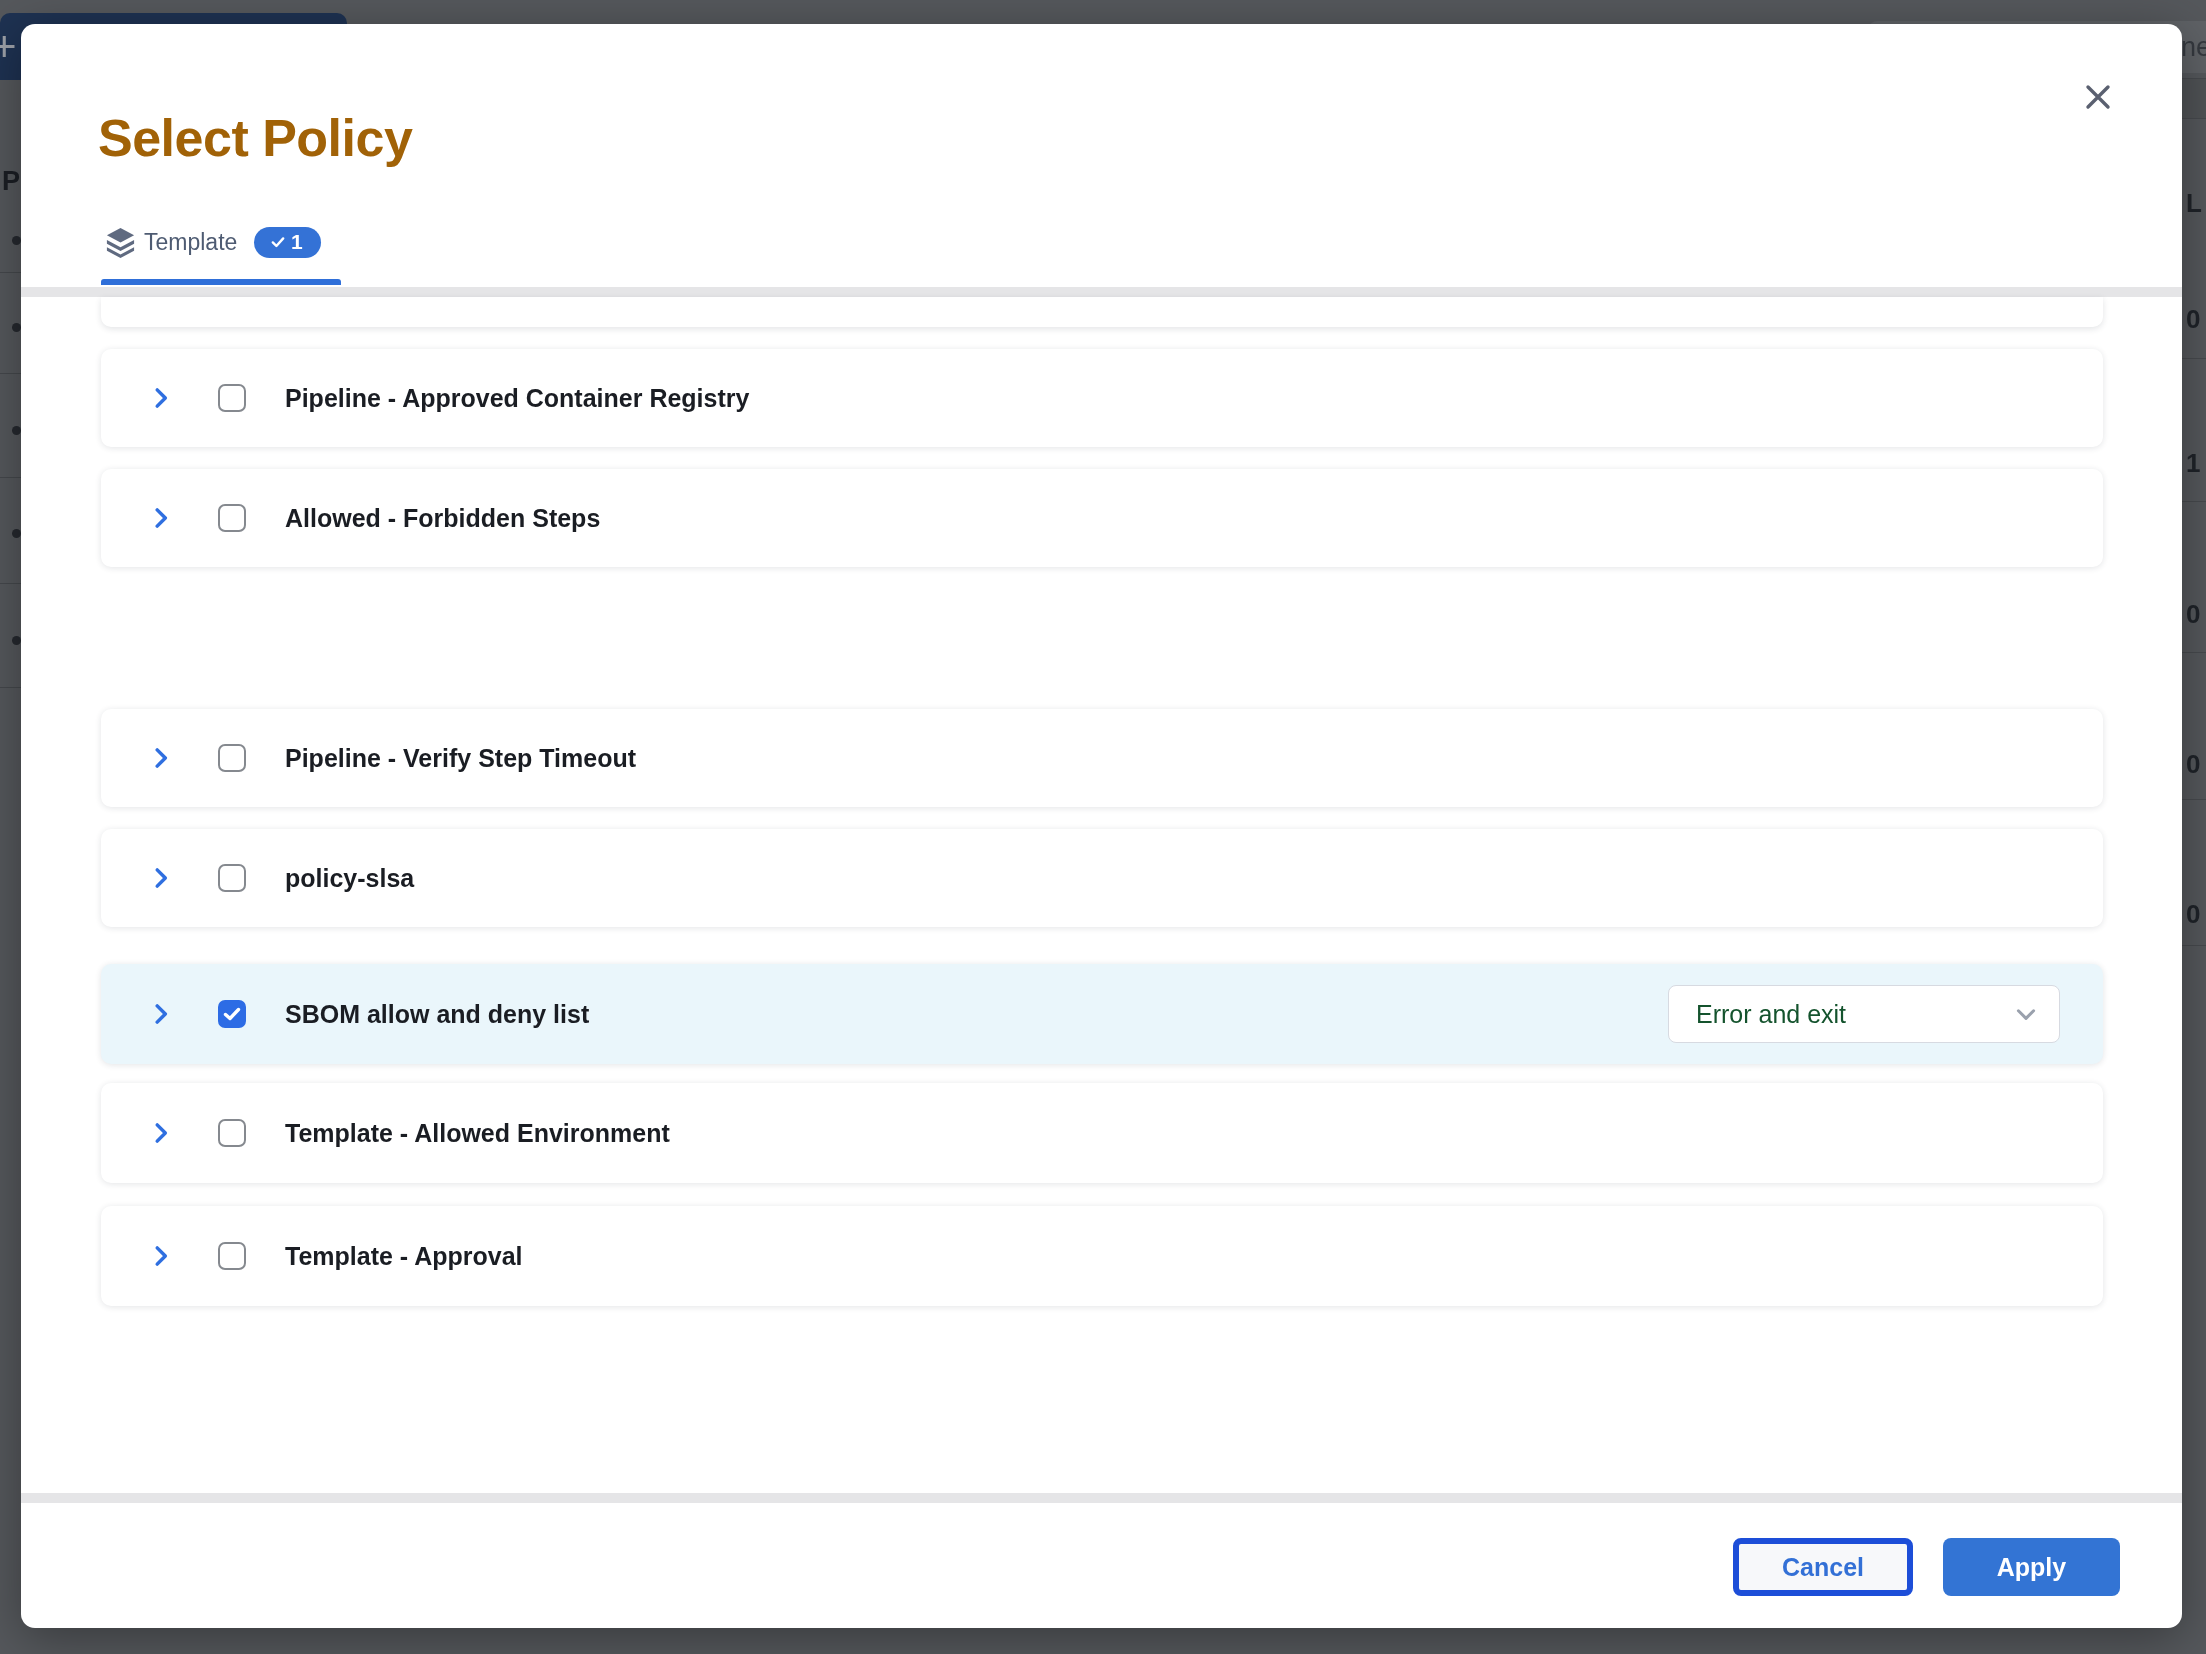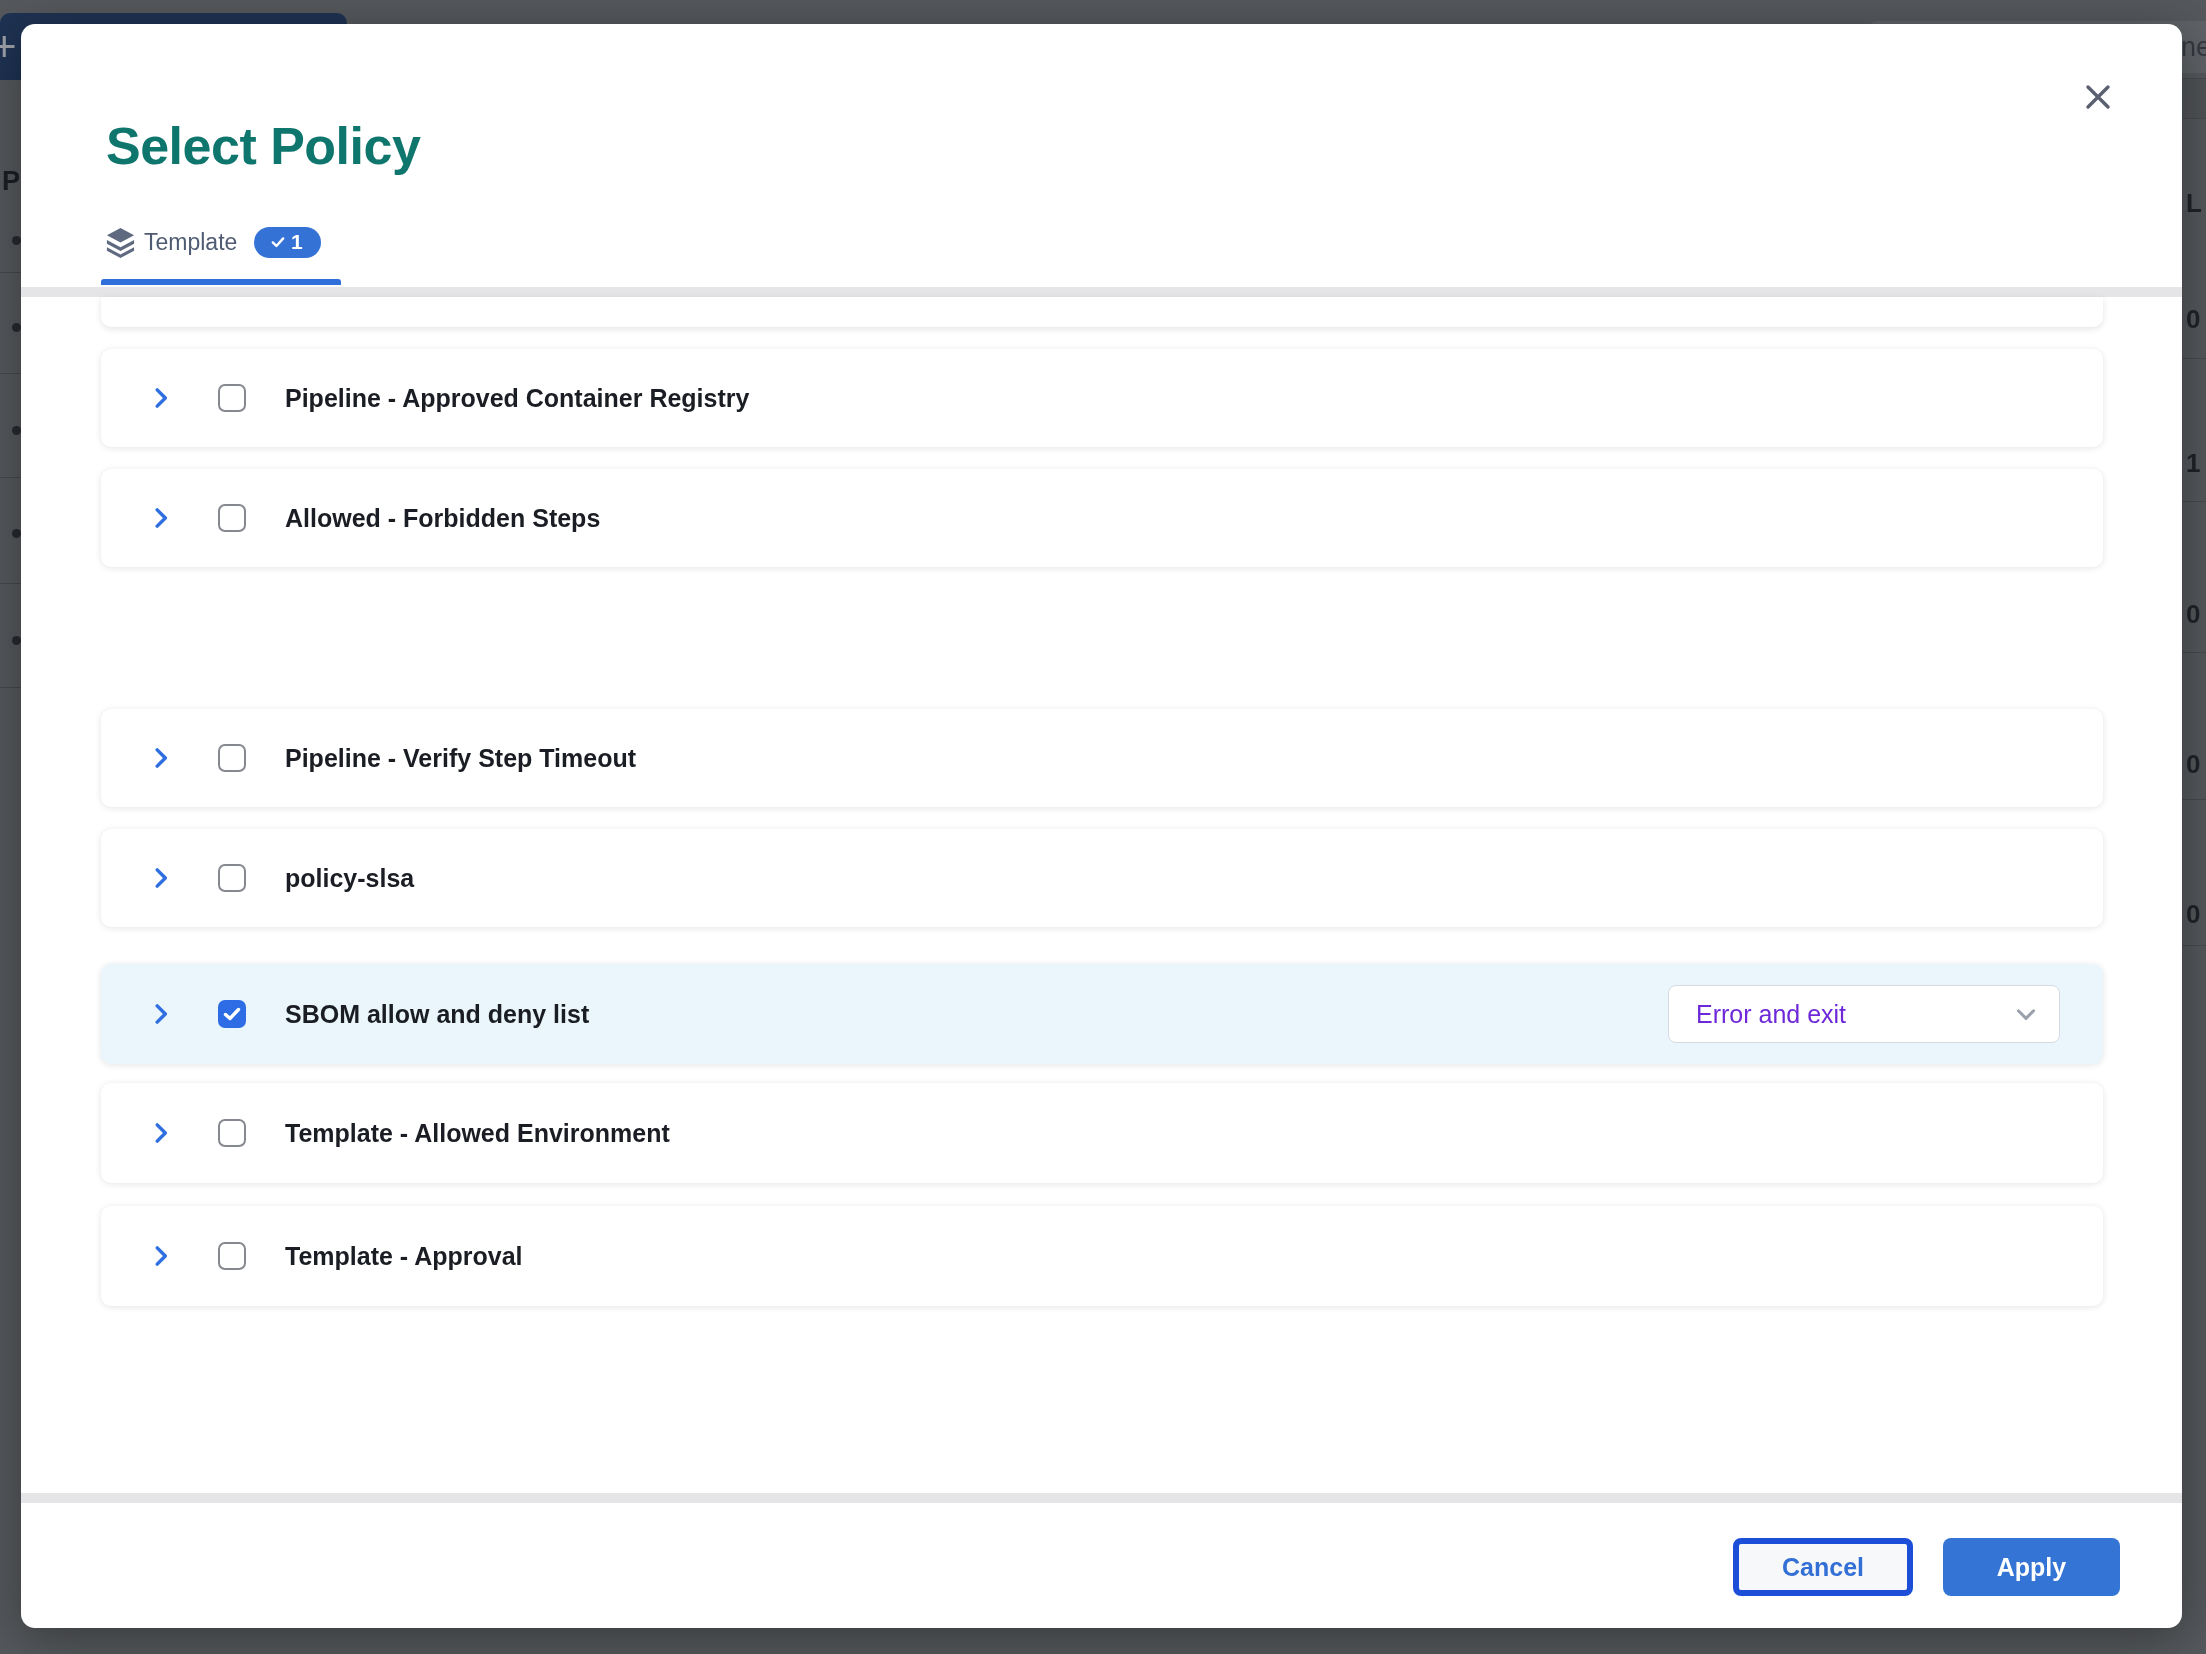--- a/index.html
+++ b/index.html
@@ -16,21 +16,21 @@
   .bg-rline{position:absolute;left:0;width:24px;height:1px;background:#474a4e;}
   .bg-rfrag{position:absolute;left:4px;width:40px;font-size:26px;font-weight:700;color:#1f2329;transform:translateY(-50%);}
   .bg-left-strip{position:absolute;left:0;top:80px;width:21px;height:1574px;}
   .bg-lfrag{position:absolute;left:2px;top:86px;font-size:27px;font-weight:700;color:#1b1e24;}
   .bg-dot{position:absolute;left:12px;width:9px;height:9px;border-radius:50%;background:#26292f;}
   .bg-lline{position:absolute;left:0;width:21px;height:1px;background:#45484c;}
 
   
   .modal{position:absolute;left:21px;top:24px;width:2161px;height:1604px;background:#ffffff;border-radius:14px;box-shadow:0 10px 50px rgba(0,0,0,.35);}
   .close-btn{position:absolute;left:2055px;top:51px;width:44px;height:44px;background:none;border:none;cursor:pointer;color:#5a6070;padding:0;}
-  .modal-title{position:absolute;left:77px;top:84px;margin:8px;font-size:52px;font-weight:600;letter-spacing:-.5px;color:#0f766e;}
+  .modal-title{position:absolute;left:77px;top:84px;margin:0;font-size:52px;font-weight:600;letter-spacing:-.5px;color:#a16207;}
 
   .tab{position:absolute;left:83px;top:200px;height:36px;display:flex;align-items:center;cursor:pointer;}
   .layers-icon{width:33px;height:33px;color:#5f6a80;flex:0 0 auto;}
   .tab-label{margin-left:7px;font-size:23px;font-weight:500;color:#4e5b72;}
   .badge{margin-left:17px;height:31px;min-width:67px;padding:0 14px 0 11px;border-radius:16px;background:#3472d6;display:flex;align-items:center;justify-content:center;gap:5px;}
   .badge .chk{width:16px;height:16px;color:#fff;}
   .badge-count{color:#fff;font-size:21px;font-weight:600;}
   .tab-underline{position:absolute;left:80px;top:255px;width:240px;height:6px;background:#2f6fd9;border-radius:3px 3px 0 0;}
   .band{position:absolute;left:0;width:2161px;height:10px;background:#e5e5e7;}
   .band-top{top:263px;}
@@ -41,21 +41,21 @@
   .row{position:absolute;left:80px;width:2002px;background:#fff;border-radius:10px;box-shadow:0 1px 6px rgba(25,32,50,.12);display:flex;align-items:center;gap:7px;}
   .row.checked{background:#eaf6fb;}
   .chev-btn{margin-left:47px;width:26px;height:30px;background:none;border:none;padding:0;color:#2f6fe0;cursor:pointer;flex:0 0 auto;display:flex;align-items:center;}
   .cbox{margin-left:37px;width:28px;height:28px;border:2.5px solid #85898f;border-radius:7px;background:#fff;flex:0 0 auto;display:flex;align-items:center;justify-content:center;cursor:pointer;}
   .row.checked .cbox{background:#2d6ce5;border-color:#2d6ce5;}
   .cbox .chk{width:20px;height:20px;color:#fff;visibility:hidden;}
   .row.checked .cbox .chk{visibility:visible;}
   .row-label{margin-left:32px;font-size:25px;font-weight:600;color:#1a1d23;}
 
   .action-select{position:absolute;left:1567px;top:50%;transform:translateY(-50%);width:392px;height:58px;background:#fff;border:1.5px solid #d7dae1;border-radius:8px;display:flex;align-items:center;cursor:pointer;}
-  .action-select-value{margin-left:27px;font-size:25px;color:#6d28d9;text-align:center;}
+  .action-select-value{margin-left:27px;font-size:25px;color:#14532d;text-align:center;}
   .select-chev{position:absolute;right:20px;width:26px;height:26px;color:#9aa1ad;}
 
   .btn{position:absolute;top:1514px;height:58px;border-radius:8px;font-size:25px;font-weight:600;cursor:pointer;}
   .btn-cancel{left:1712px;width:180px;background:#f7f8fa;border:6px solid #1d4ed8;color:#3370d6;}
   .btn-apply{left:1922px;width:177px;background:#3374d4;border:none;color:#ffffff;}
 </style>
 </head>
 <body>
 
 <div class="stage">

